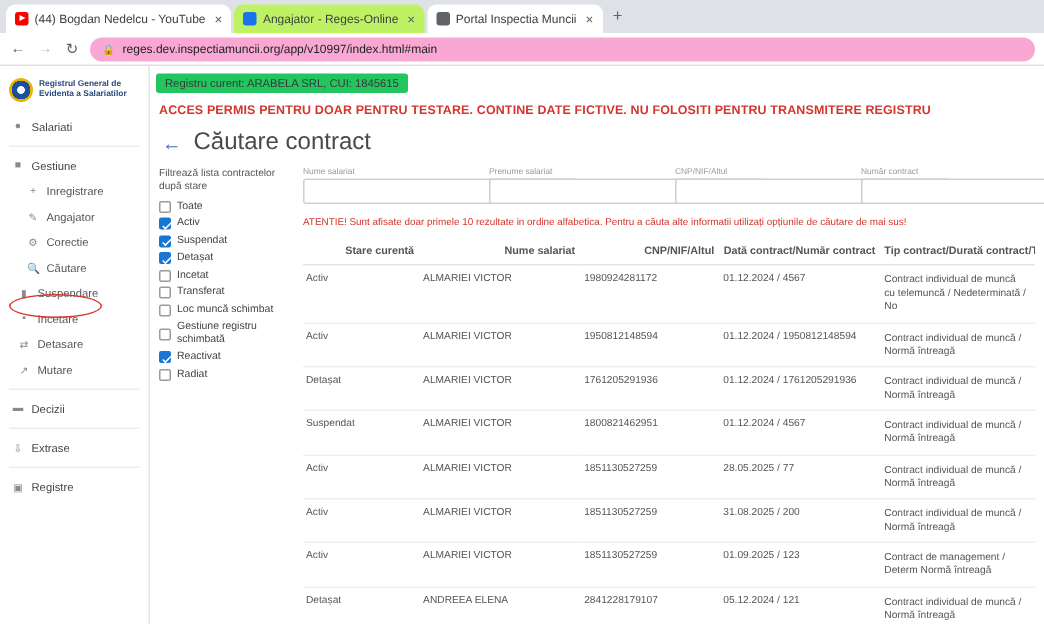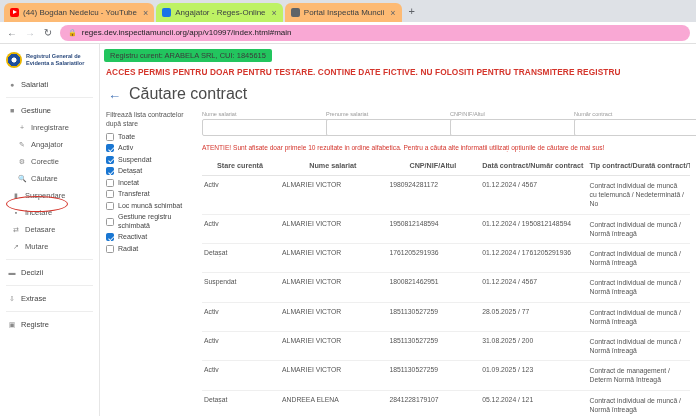--- a/index.html
+++ b/index.html
@@ -26,21 +26,21 @@
     display: flex;
     align-items: center;
     gap: 4px;
     padding: 0 6px;
     font-size: 8px;
     color: #3c4043;
     white-space: nowrap;
     overflow: hidden;
     max-width: 160px;
   }
-  .tab.inactive { background: #fdba74; }
+  .tab.inactive { background: #ffffff; }
   .tab.active { background: #bef264; }
   .tab .favicon {
     width: 9px; height: 9px;
     border-radius: 2px;
     flex: 0 0 auto;
   }
   .fav-yt { background: #ff0000; position: relative; }
   .fav-yt:after {
     content: "";
     position: absolute; left: 3px; top: 2px;
@@ -177,21 +177,21 @@
   }
 
   .attention {
     color: #d4352c;
     font-size: 6.6px;
     padding: 2px 0 6px 0;
   }
 
   table.grid { width: 100%; border-collapse: collapse; table-layout: fixed; }
   table.grid th {
-    text-align: center;
+    text-align: right;
     font-size: 7.2px;
     color: #555;
     font-weight: bold;
     padding: 4px 4px 5px 2px;
     border-bottom: 1px solid #e4e4e4;
     white-space: nowrap;
     overflow: hidden;
     margin-left: 16px;
   }
   table.grid td {

